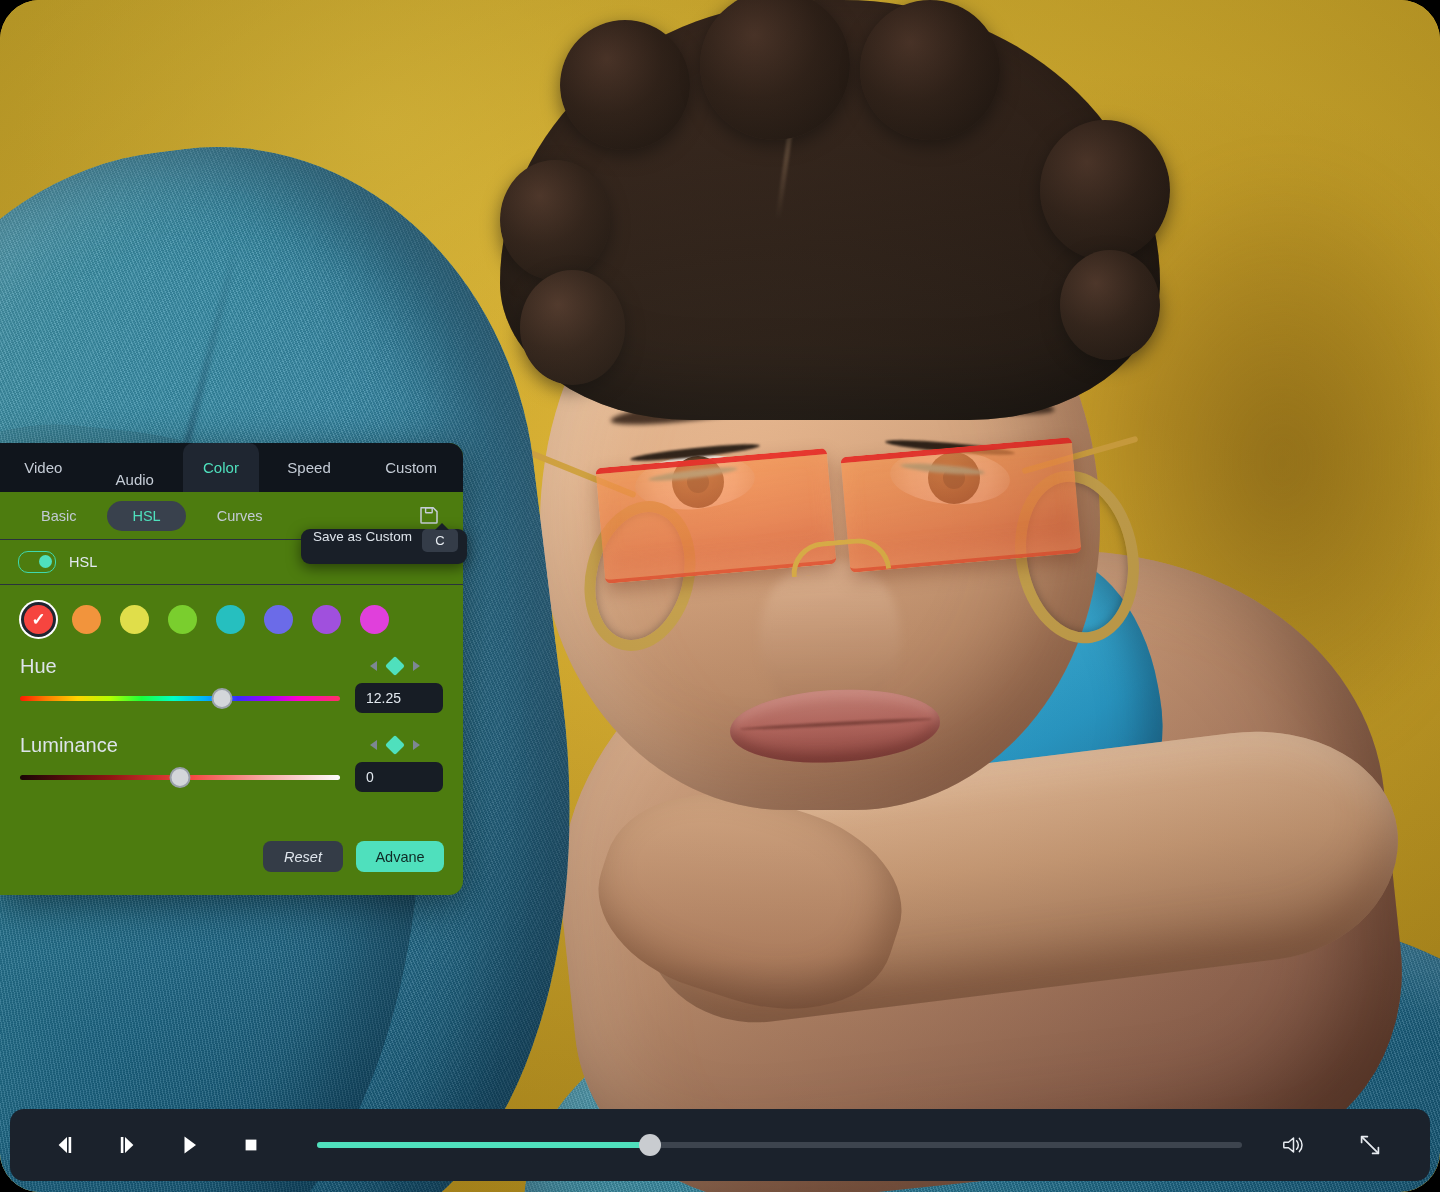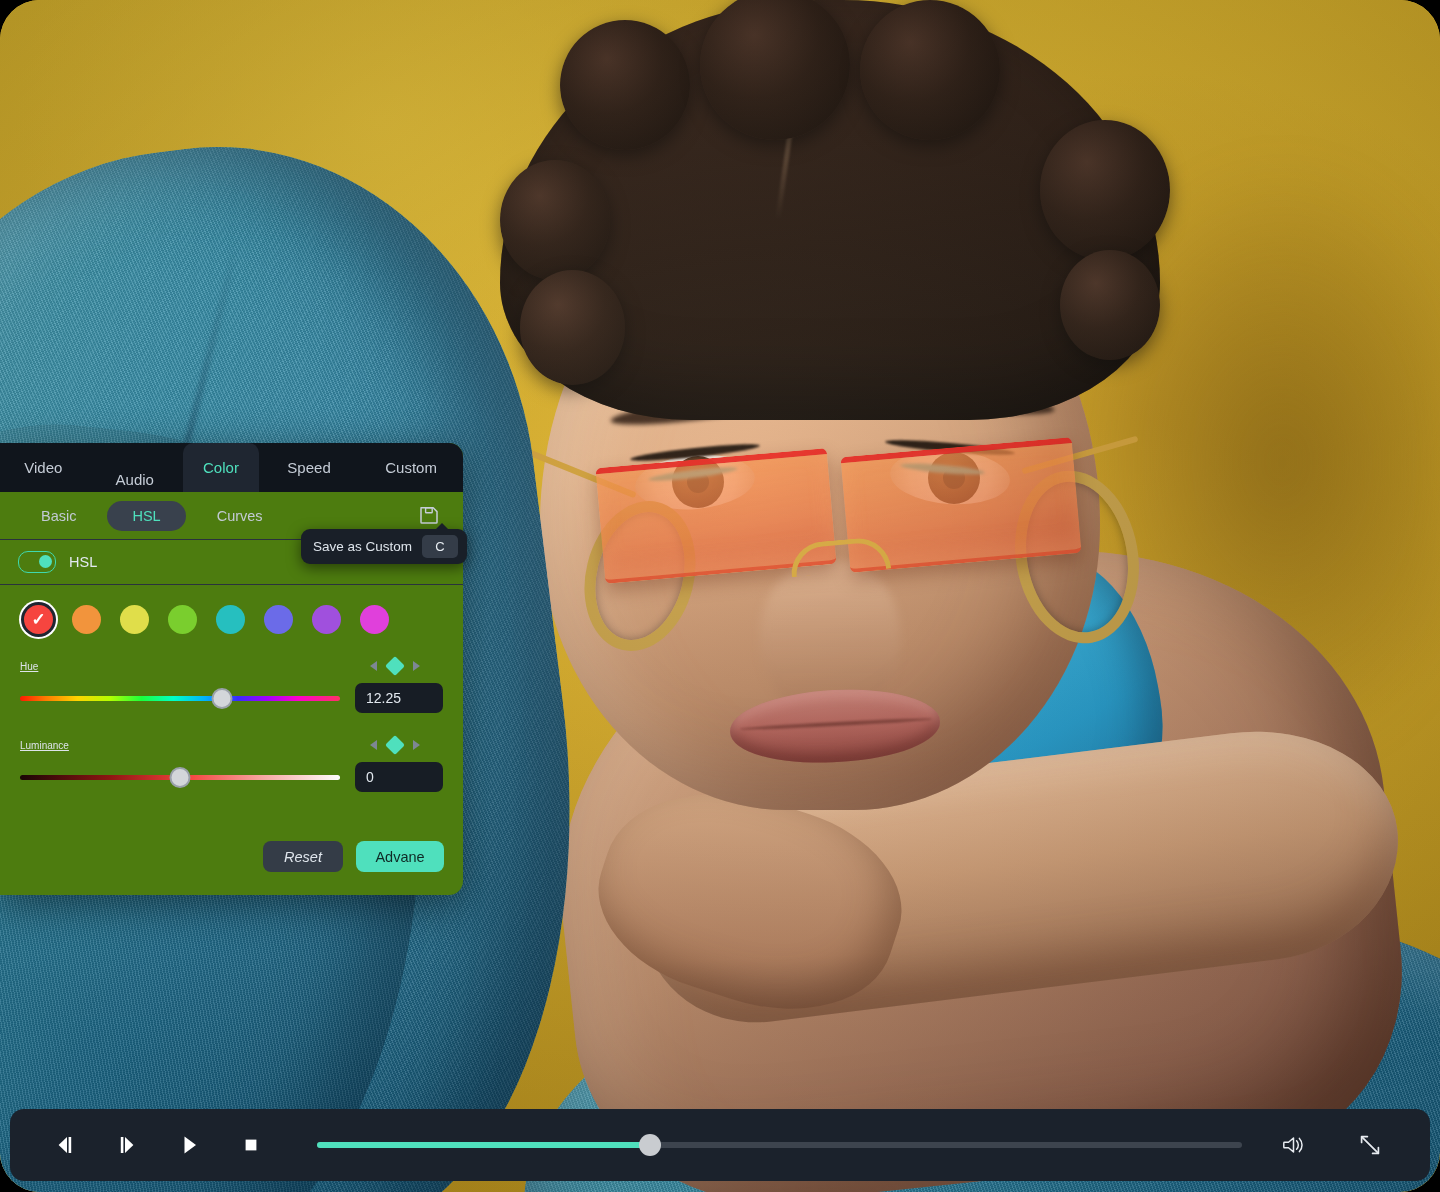--- a/index.html
+++ b/index.html
@@ -253,21 +253,21 @@
   }
   .subtab.active { background:#39414d; color:#4fe0bd; }
   .save-btn {
     position:absolute; right:20px; top:9px; width:28px; height:28px;
     display:flex; align-items:center; justify-content:center; cursor:pointer;
   }
 
   .tooltip {
     position:absolute; left:301px; top:529px;
     background:#191f28; border-radius:9px;
-    height:35px; display:flex; align-items:center; gap:10px;
+    height:35px; display:flex; align-items:flex-start; gap:10px;
     padding:0 9px 0 12px;
     font-size:13.5px; color:#dfe5ec;
     box-shadow: 0 4px 14px rgba(0,0,0,.5);
     z-index: 6;
   }
   .tooltip:before {
     content:""; position:absolute; right:18px; top:-6px;
     border-left:7px solid transparent; border-right:7px solid transparent;
     border-bottom:7px solid #191f28;
   }
@@ -292,21 +292,21 @@
   .toggle-label { font-size:14.5px; color:#e3e9f0; }
 
   .swatches { display:flex; align-items:center; gap:19px; padding:20px 0 0 24px; }
   .sw { width:29px; height:29px; border-radius:50%; cursor:pointer; position:relative;
         display:flex; align-items:center; justify-content:center; }
   .sw.selected { box-shadow: 0 0 0 3px #1f2631, 0 0 0 5px #ffffff; }
   .sw .check { color:#fff; font-size:17px; font-weight:bold; line-height:1; }
 
   .slider-group { padding:0 20px 0 20px; }
   .sg-head { display:flex; align-items:center; justify-content:space-between; height:34px; margin-top:15px; }
-  .sg-label { font-size:10px; color:#dde3ea;text-decoration:underline; }
+  .sg-label { font-size:20px; color:#dde3ea; }
   .kf { display:flex; align-items:center; gap:11px; padding-right:23px; }
   .kf .arrow { width:0;height:0; cursor:pointer; }
   .kf .arrow.left  { border-top:5px solid transparent; border-bottom:5px solid transparent; border-right:7px solid #7d8794; }
   .kf .arrow.right { border-top:5px solid transparent; border-bottom:5px solid transparent; border-left:7px solid #7d8794; }
   .kf .diamond { width:14px; height:14px; background:#4fe0bd; transform:rotate(45deg); border-radius:2px; cursor:pointer; }
 
   .sg-body { display:flex; align-items:center; gap:15px; }
   .track-wrap { position:relative; flex:0 0 320px; height:24px; display:flex; align-items:center; }
   .track { width:320px; height:5px; border-radius:3px; }
   .track.hue { background: linear-gradient(90deg,#ff1a00 0%,#ff7a00 8%,#ffd400 18%,#b4ff00 28%,#1aff3c 38%,#00ffc8 48%,#00b0ff 58%,#3a2cff 68%,#a000ff 77%,#ff00cc 87%,#ff3366 100%); }

